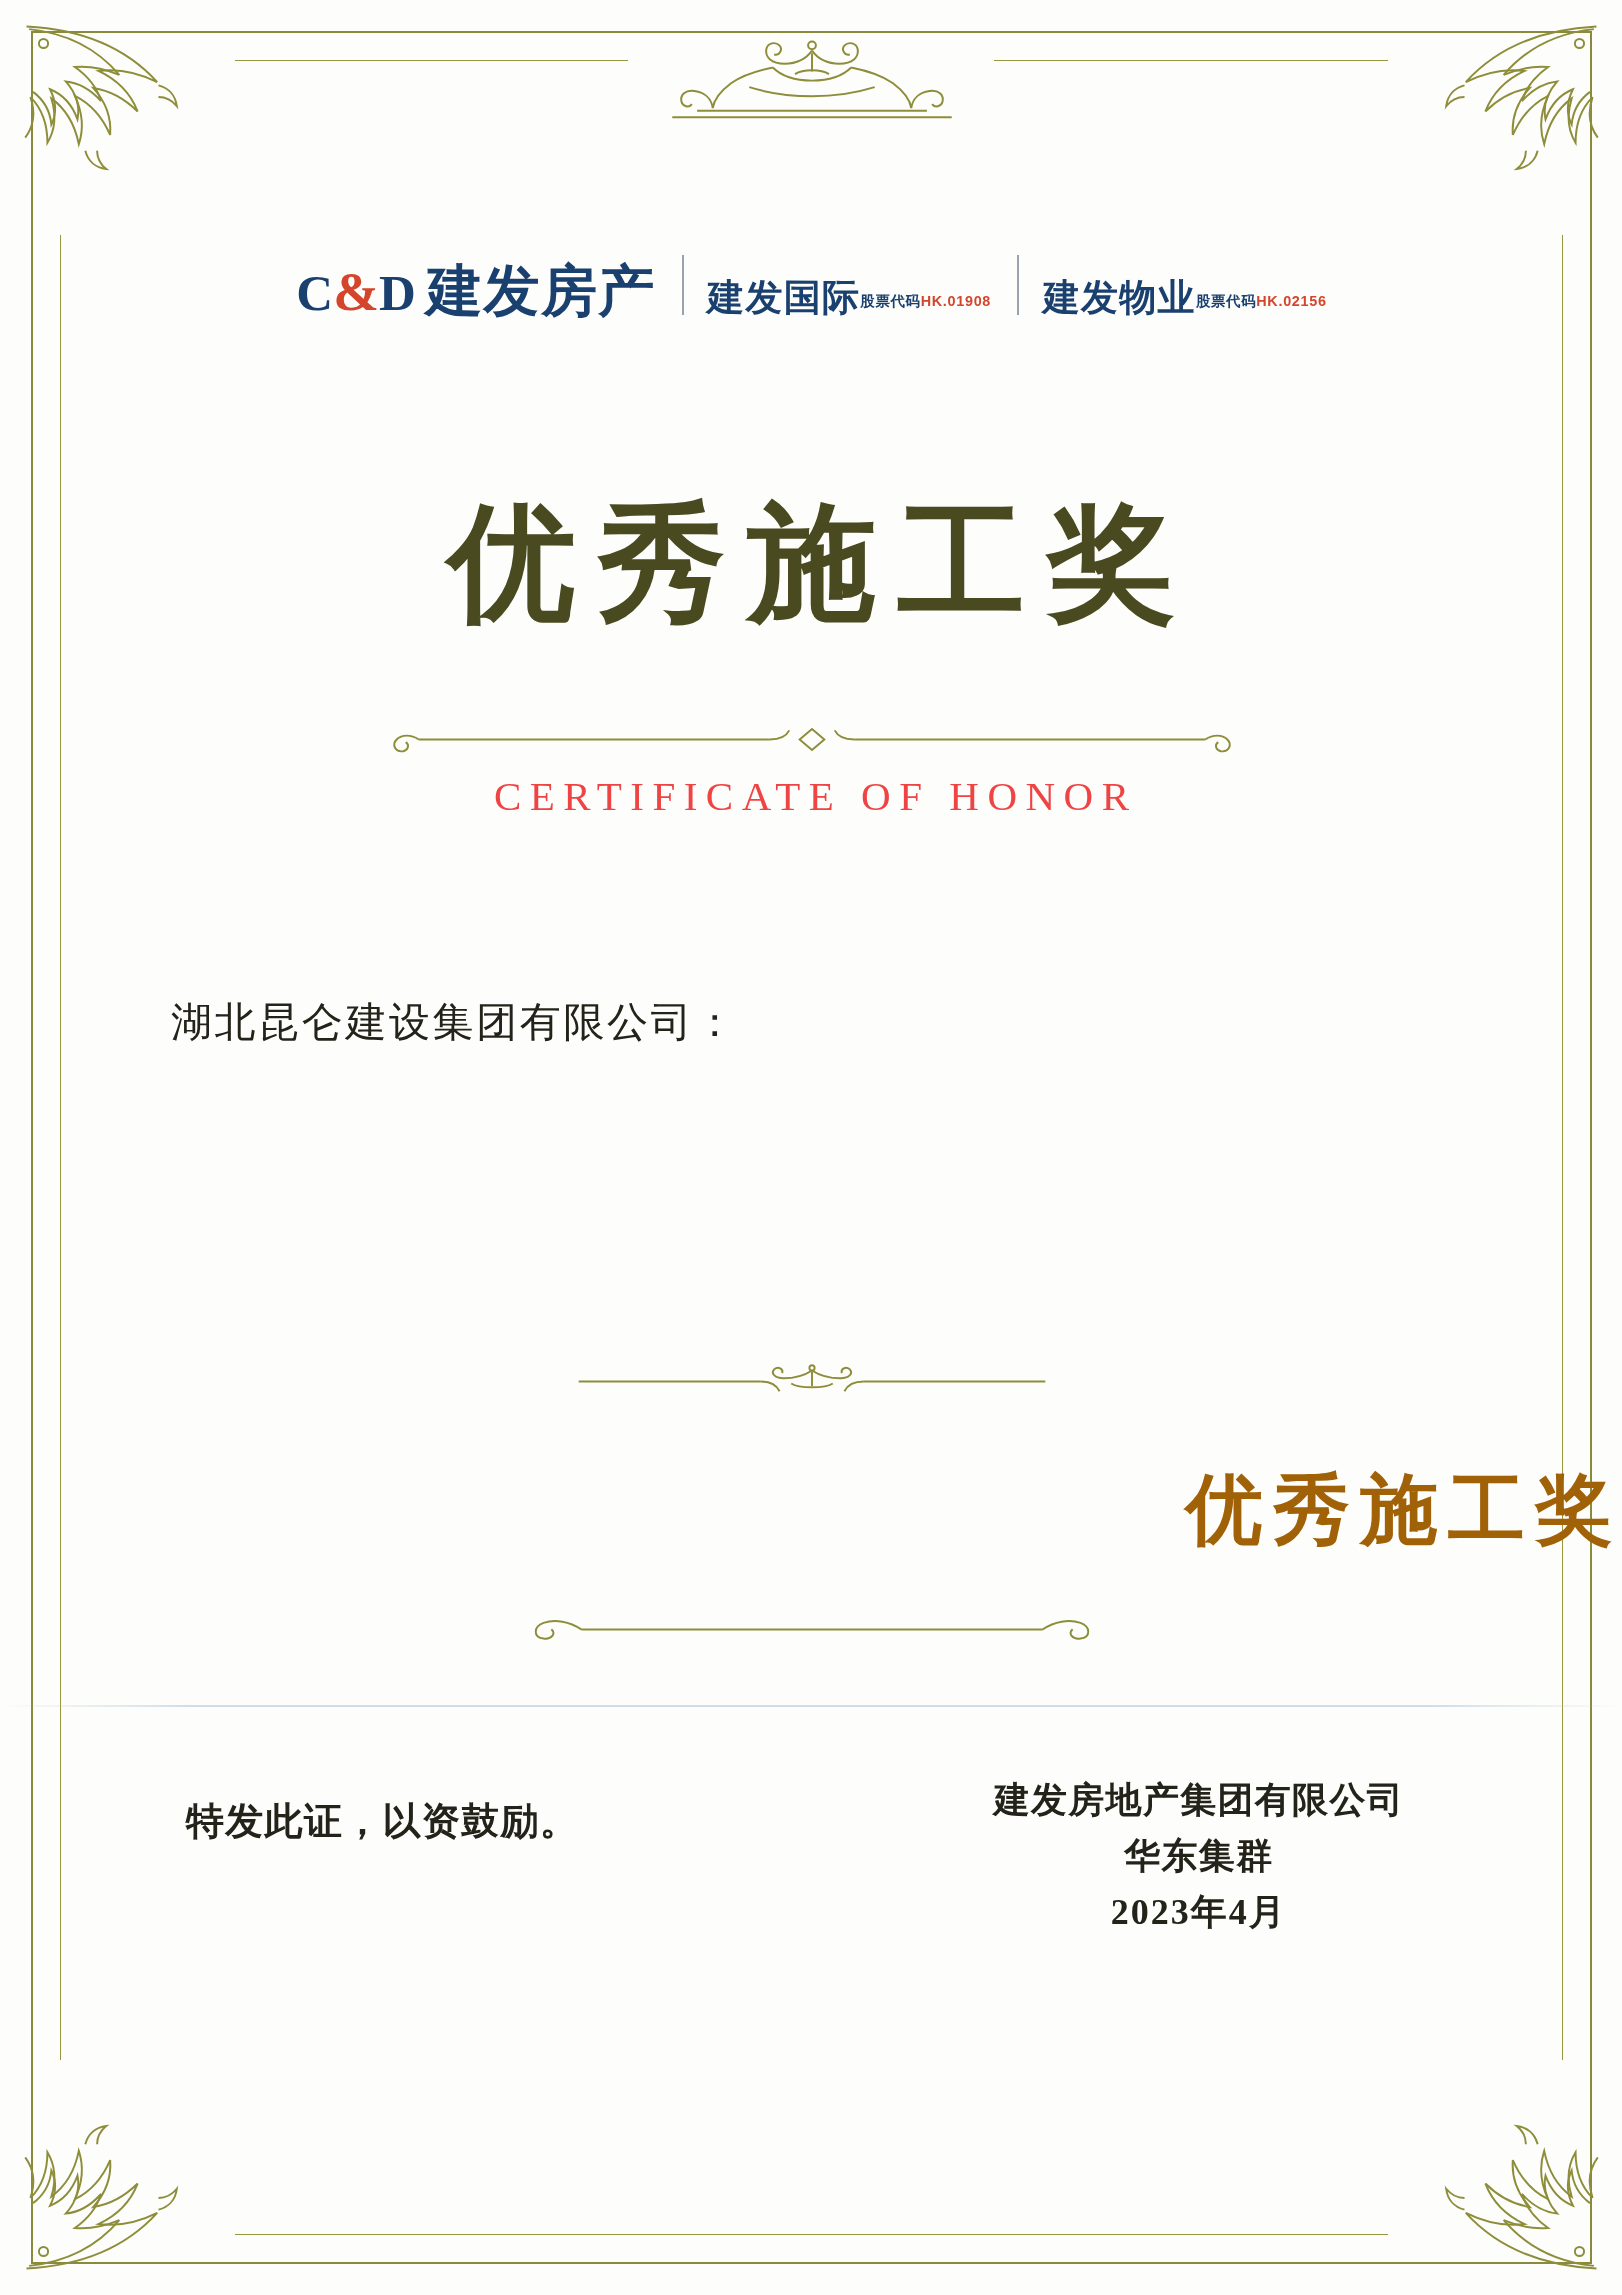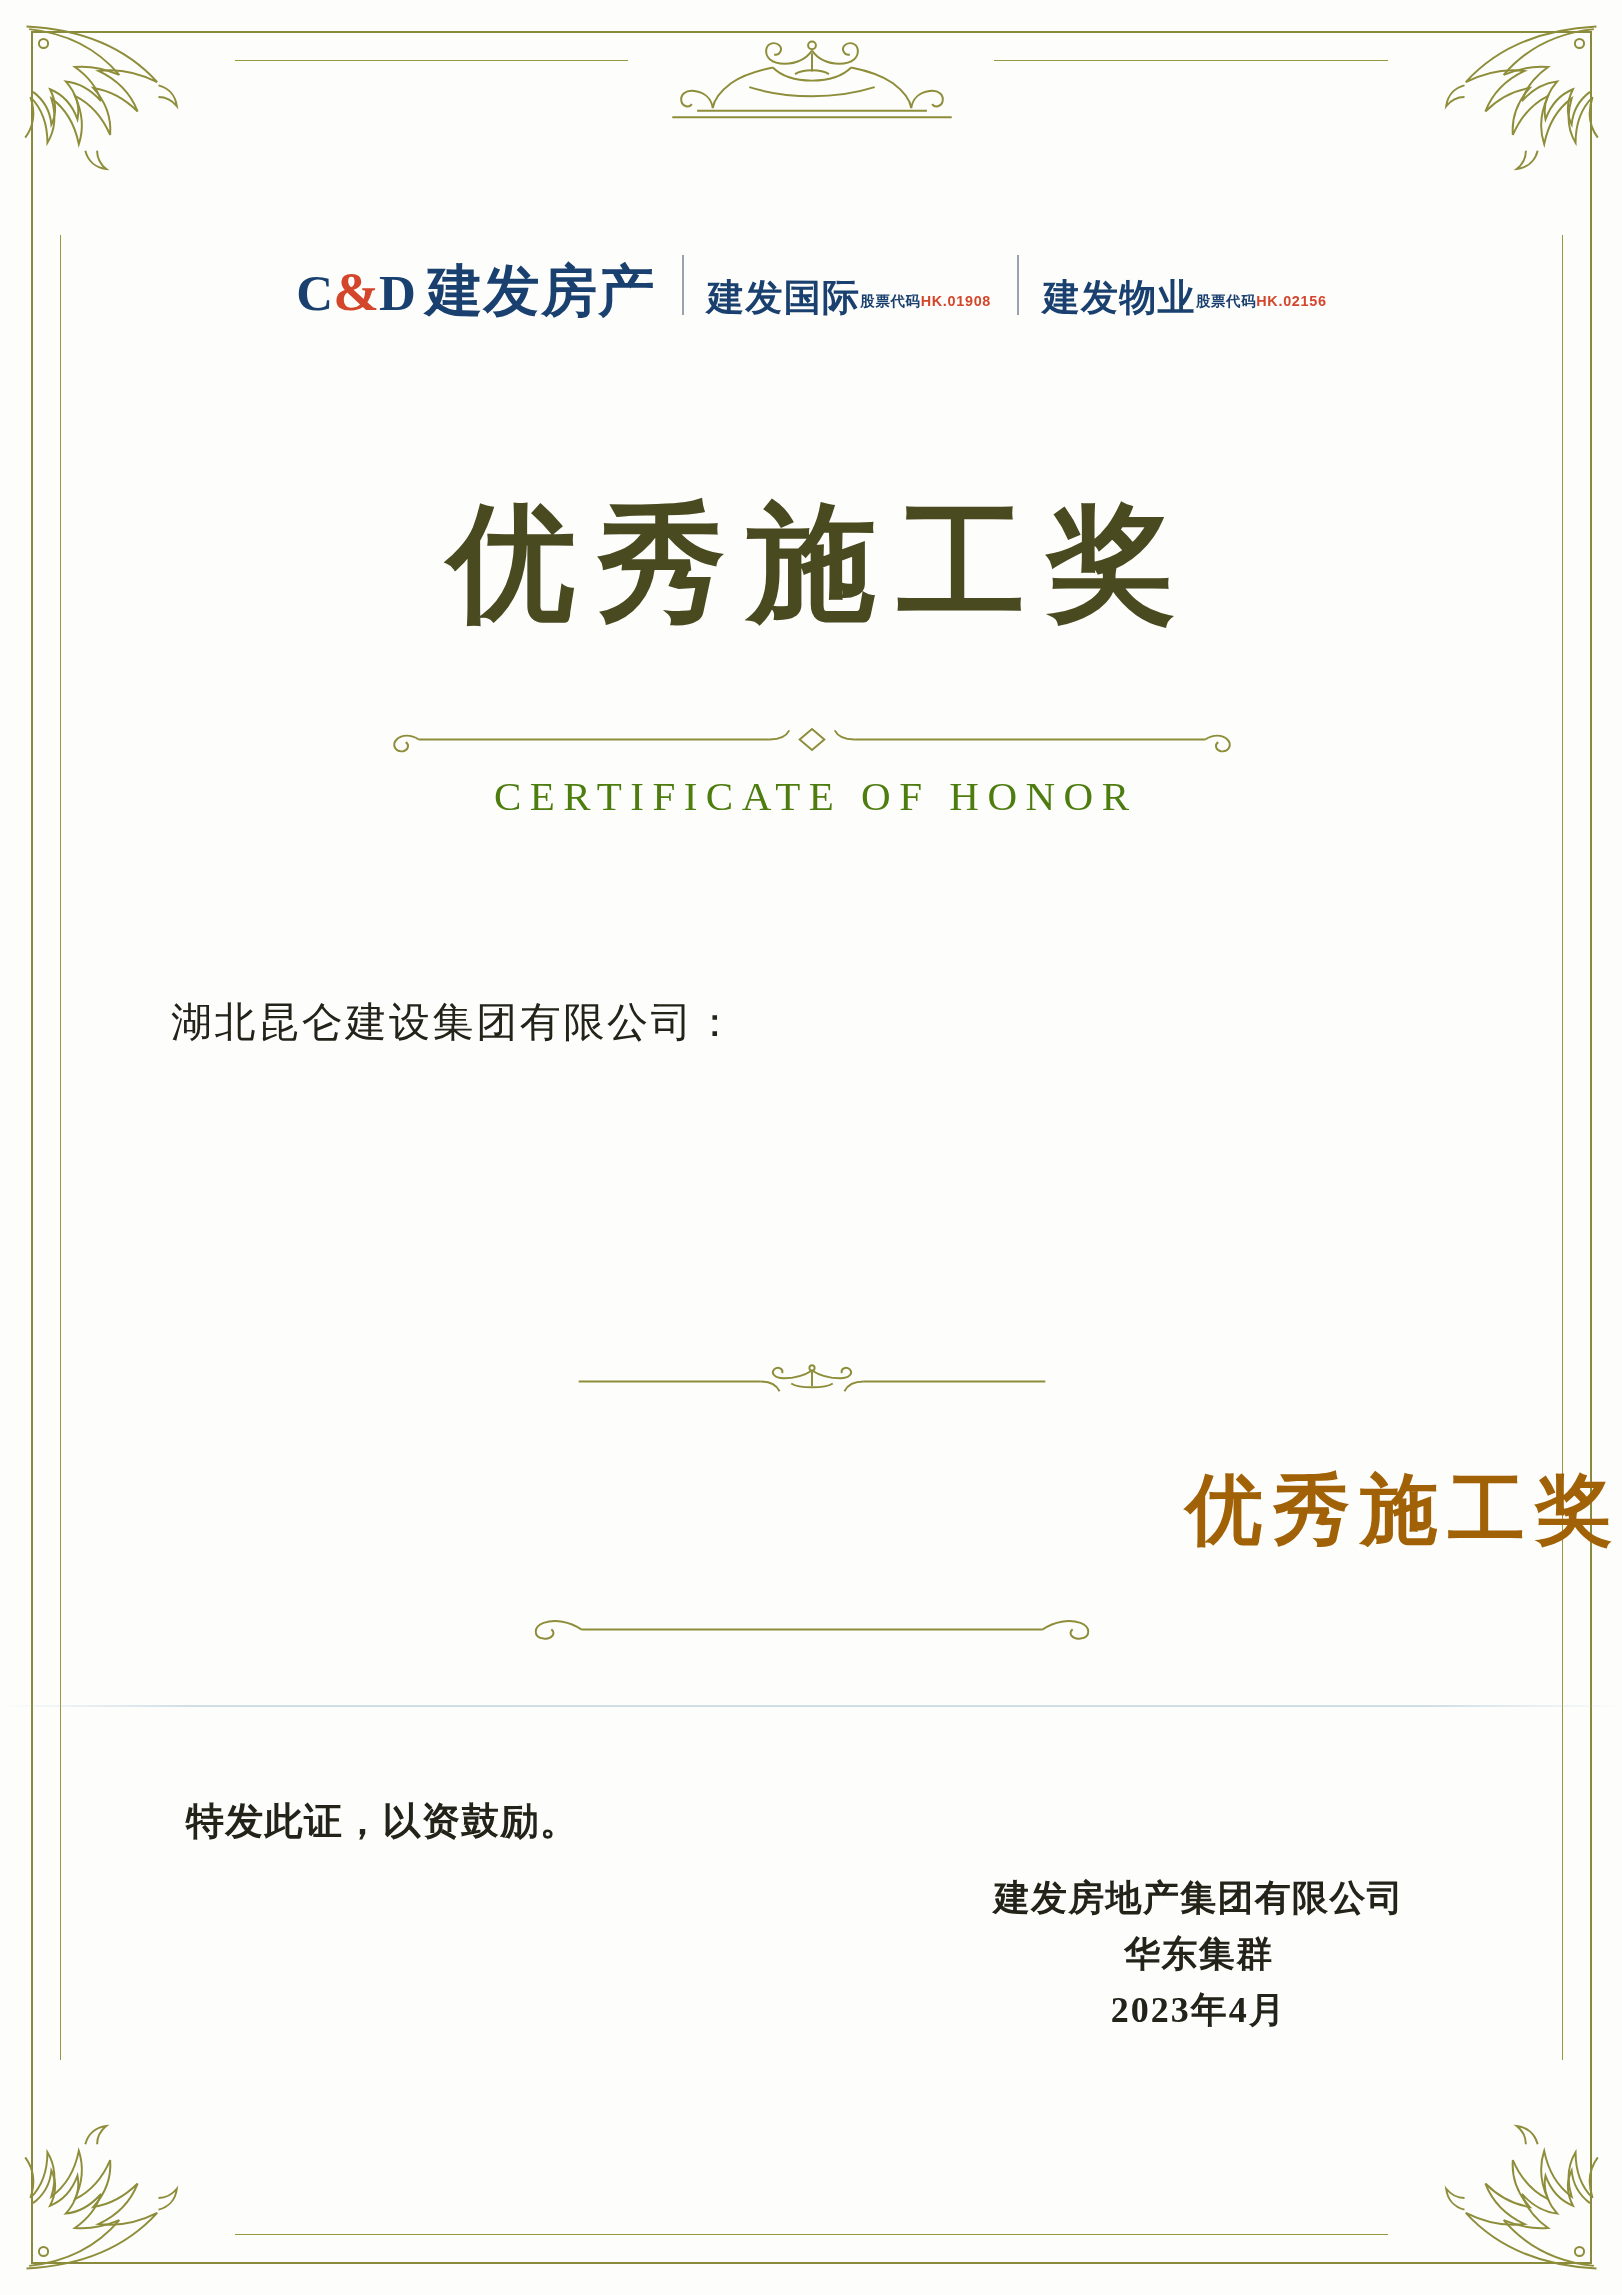--- a/index.html
+++ b/index.html
@@ -157,21 +157,21 @@
   .title-rule svg { width: 100%; height: 100%; display: block; }
 
   .cert-title-en {
     position: absolute;
     left: 0; right: 0;
     top: 772px;
     text-align: center;
     font-family: "Liberation Serif", serif;
     font-size: 41px;
     letter-spacing: 8.5px;
-    color: #4d7c0f;
+    color: #ef4444;
     text-indent: 8.5px;
   }
 
   
   .recipient {
     position: absolute;
     left: 171px;
     top: 995px;
     font-family: "Liberation Sans", sans-serif;
     font-weight: normal;
@@ -246,21 +246,21 @@
     font-family: "Liberation Sans", sans-serif;
     font-weight: bold;
     font-size: 38px;
     letter-spacing: 1.3px;
     color: #23231a;
     margin-left: 15px;
   }
   .signature {
     position: absolute;
     right: 219px;
-    top: 1871px;
+    top: 1773px;
     text-align: center;
     font-family: "Liberation Serif", serif;
     font-weight: bold;
     font-size: 36px;
     line-height: 1.55;
     color: #23231a;
     letter-spacing: 1.3px;
   }
   .signature .date {
     font-weight: bold;

